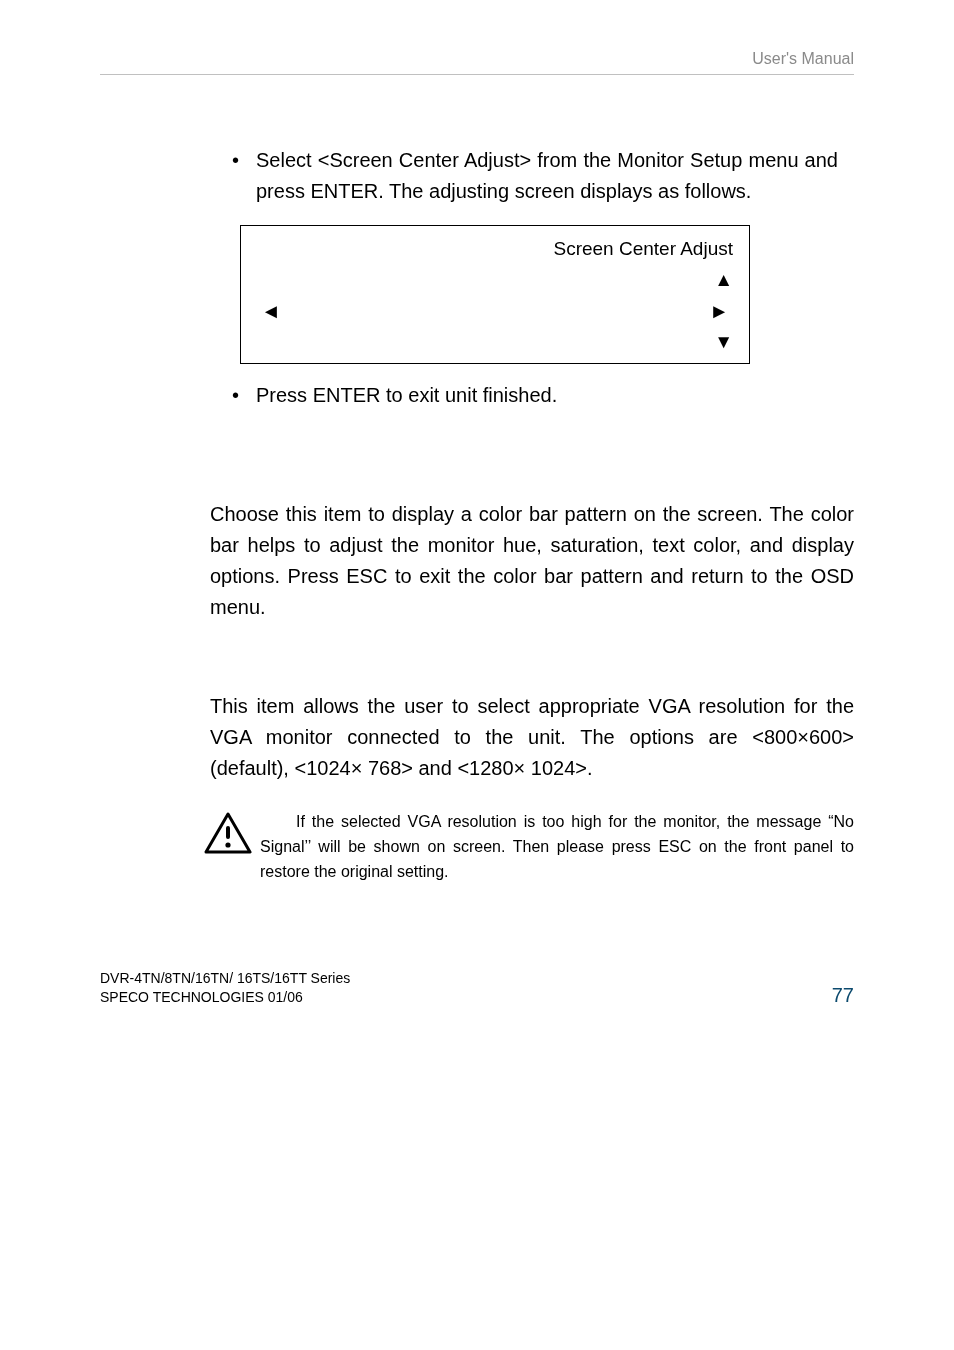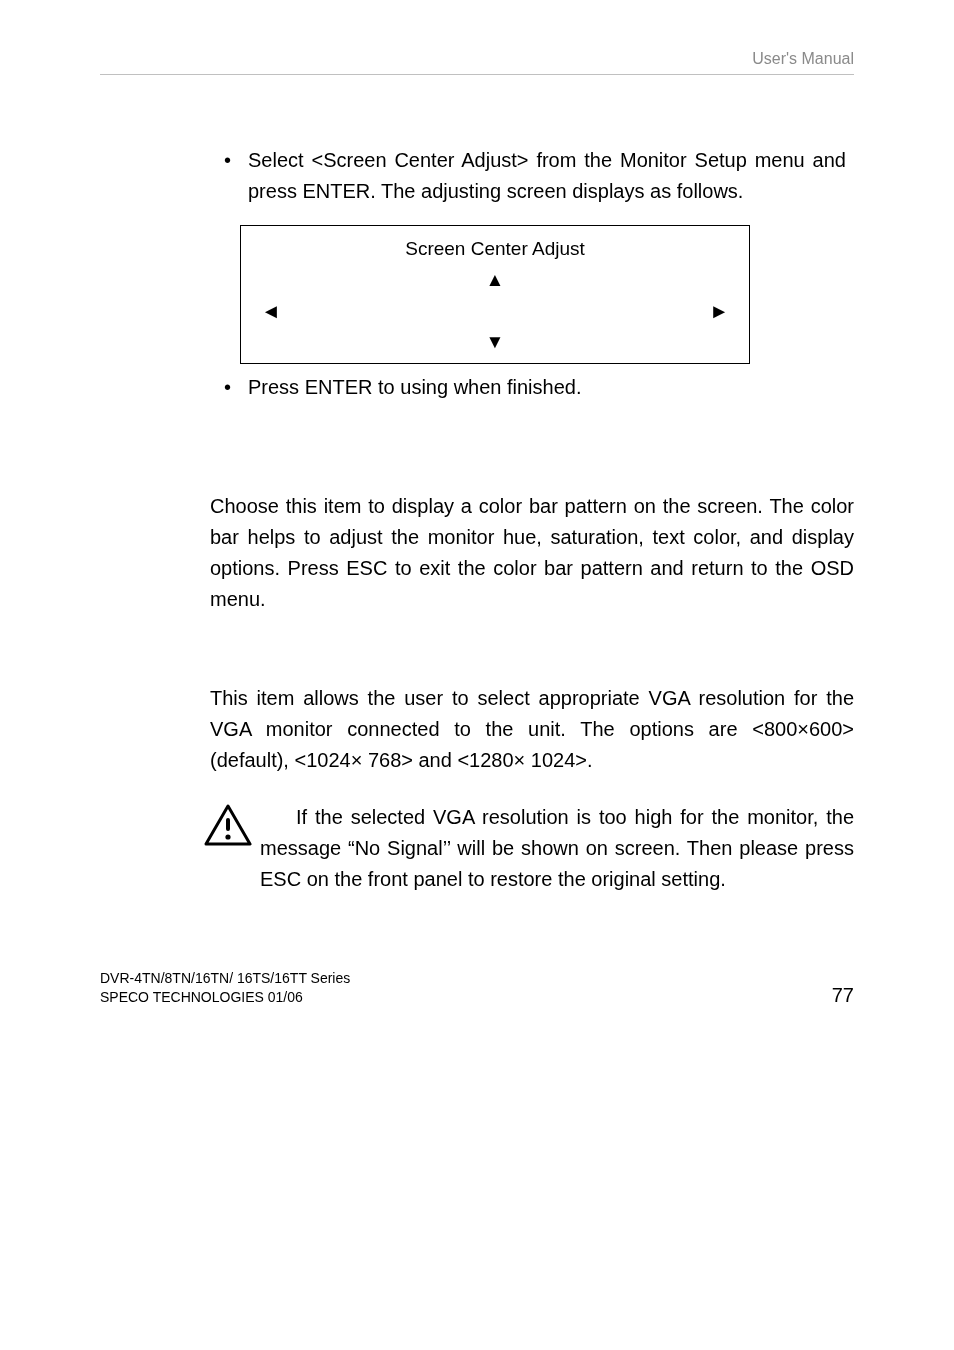--- a/index.html
+++ b/index.html
@@ -42,37 +42,37 @@
     margin: 0 0 6px 0;
   }
   .bullets {
     list-style: none;
     padding: 0;
     margin: 0 0 18px 0;
   }
   .bullets li {
     position: relative;
     padding-left: 30px;
-    margin: 8px;
+    margin: 16px;
   }
   .bullets li::before {
     content: "•";
     position: absolute;
     left: 6px;
     top: 0;
     font-size: 20px;
     line-height: 1.55;
   }
   .diagram {
     margin: 16px 0 6px 30px;
     width: 510px;
     border: 1.5px solid #000;
     box-sizing: border-box;
     padding: 8px 16px 6px 16px;
-    text-align: center;
+    text-align: right;
     font-size: 19px;
   }
   .diagram .title { margin-bottom: 2px; }
   .diagram .arrow-row {
     display: flex;
     justify-content: space-between;
     align-items: center;
     font-size: 20px;
     padding: 0 4px;
   }
@@ -85,38 +85,38 @@
     padding-left: 50px;
   }
   .note-icon {
     position: absolute;
     left: -6px;
     top: 2px;
     width: 48px;
     height: 42px;
   }
   .note-text {
-    font-size: 20px;
+    font-size: 16px;
     line-height: 1.55;
     text-align: justify;
   }
   .note-first-indent { display: inline-block; width: 36px; }
   .footer {
     position: absolute;
     left: 100px;
     right: 100px;
     bottom: 52px;
     display: flex;
     justify-content: space-between;
     align-items: flex-end;
     font-size: 14px;
     color: #000;
   }
   .footer-left { color: #000; line-height: 1.35; }
-  .footer-right { font-size: 20px; color: #000000; }
+  .footer-right { font-size: 20px; color: #0c4a6e; }
 </style>
 </head>
 <body>
 
 <div class="page">
 
   <div class="header-right">User's Manual</div>
   <hr class="header-rule">
 
   <div class="body-block">
@@ -130,21 +130,21 @@
       <div class="title">Screen Center Adjust</div>
       <div class="up">▲</div>
       <div class="arrow-row">
         <span>◄</span>
         <span>►</span>
       </div>
       <div class="down">▼</div>
     </div>
 
     <ul class="bullets">
-      <li>Press ENTER to using when finished.</li>
+      <li>Press ENTER to exit unit finished.</li>
     </ul>
 
     <div class="sec-gap"></div>
 
     <p class="para">Choose this item to display a color bar pattern on the screen. The color bar helps to adjust the monitor hue, saturation, text color, and display options. Press ESC to exit the color bar pattern and return to the OSD menu.</p>
 
     <div class="sec-gap-sm"></div>
 
     <p class="para">This item allows the user to select appropriate VGA resolution for the VGA monitor connected to the unit. The options are &lt;800×600&gt; (default), &lt;1024× 768&gt; and &lt;1280× 1024&gt;.</p>
 

